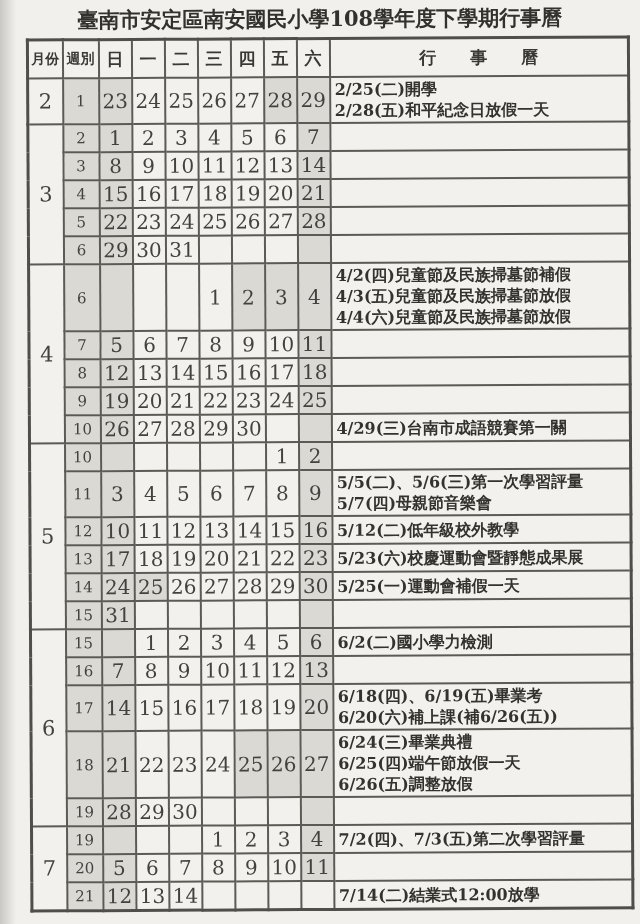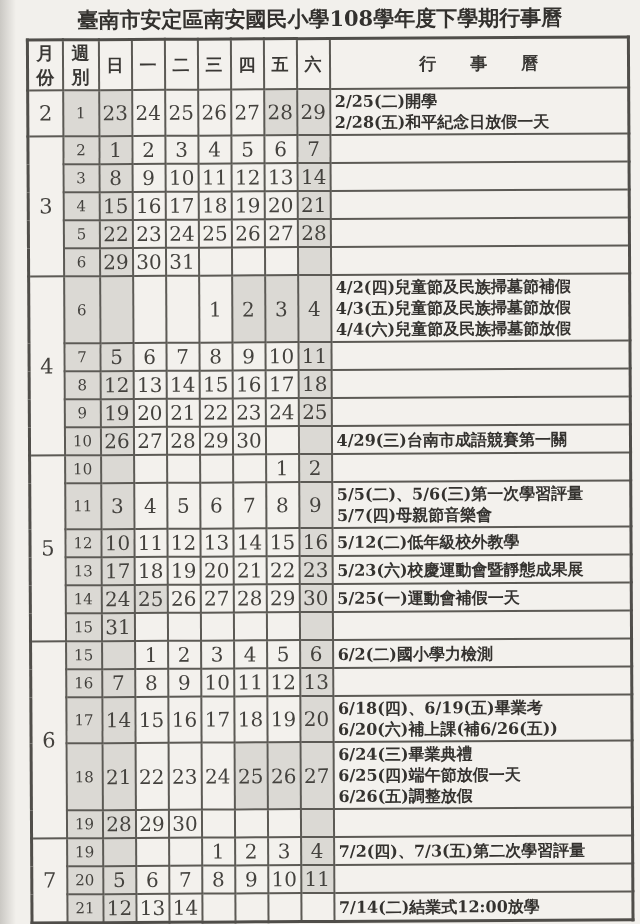--- a/index.html
+++ b/index.html
@@ -37,21 +37,21 @@
     background:#f3f1ed;
   }
   .cal th,.cal td{
     border:2px solid #5c5a55;
     text-align:center;
     vertical-align:middle;
     padding:0;
     overflow:hidden;
   }
   .cal thead th{height:36px;font-weight:bold;color:#3a3835;background:#f3f1ed}
-  th.h-small{font-size:18px}
+  th.h-small{font-size:14px}
   th.h-day{font-size:17px}
   th.h-events{font-size:17px}
   td.m{font-size:21px;background:#f3f1ed;color:#44423e}
   td.w{font-size:15px;color:#44423e}
   td.d{font-size:20px;height:26px;color:#44423e}
   td.e{text-align:left;vertical-align:middle;padding:1px 3px 1px 4px}
   td.e div{font-size:16px;font-weight:bold;line-height:21px;white-space:nowrap;text-align:left;color:#34322f}
   .shaded{background:#dbd9d4}
 </style>
 </head>

